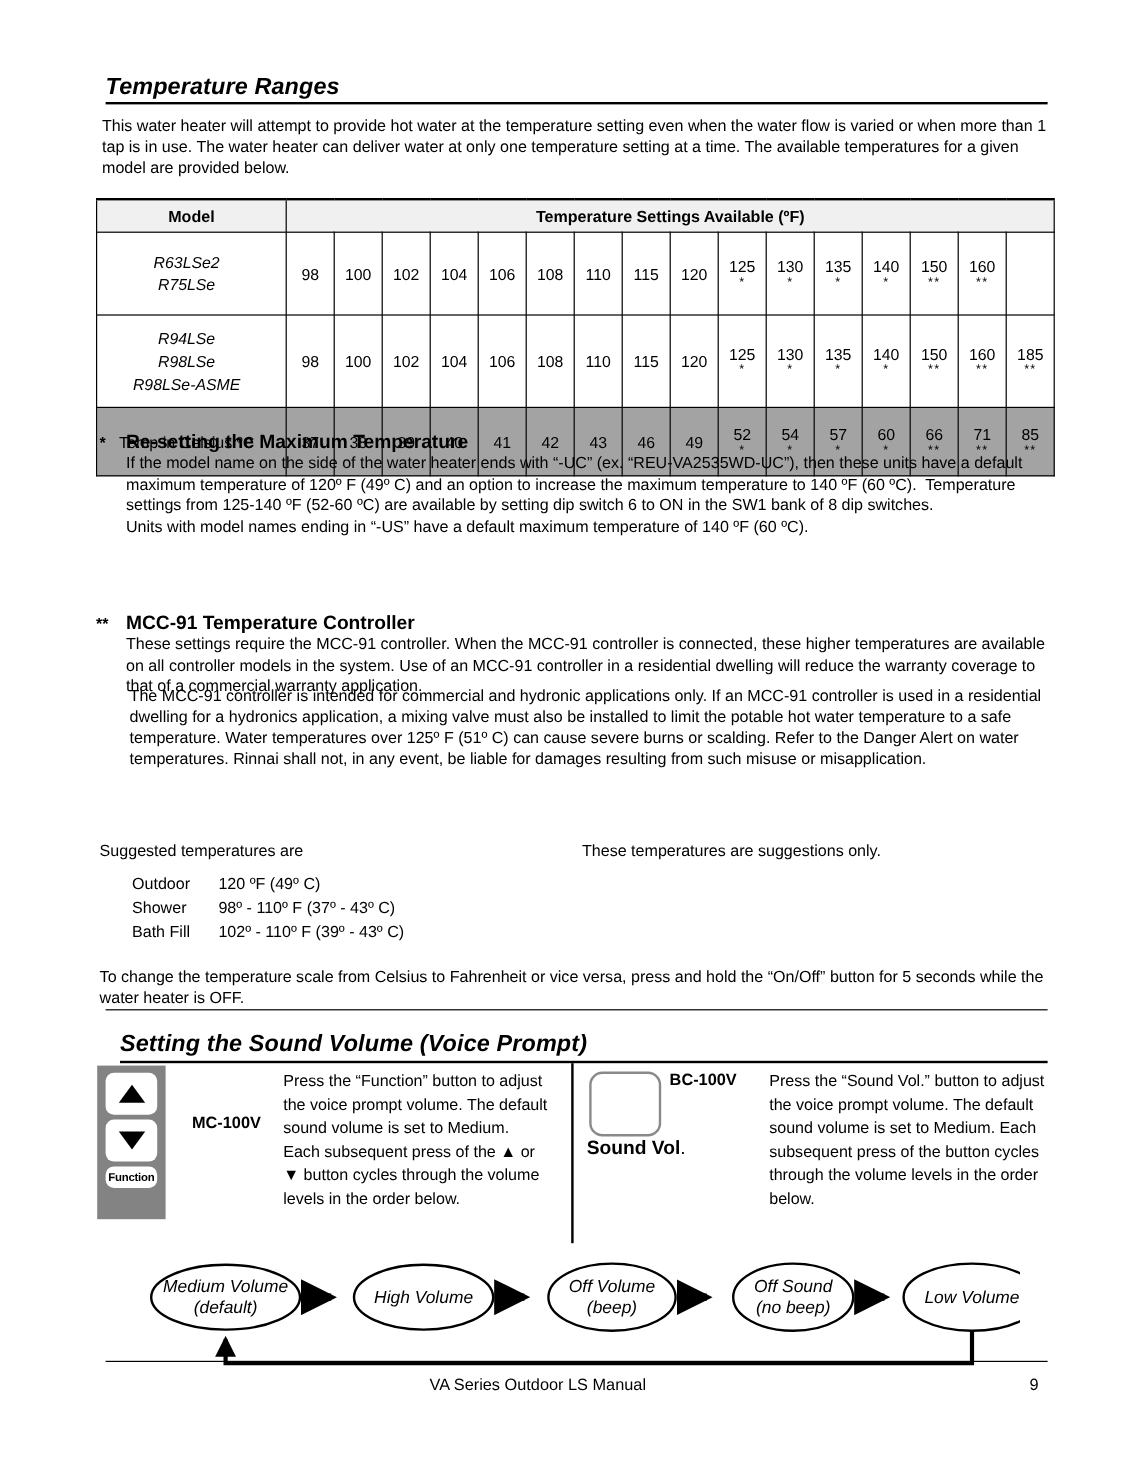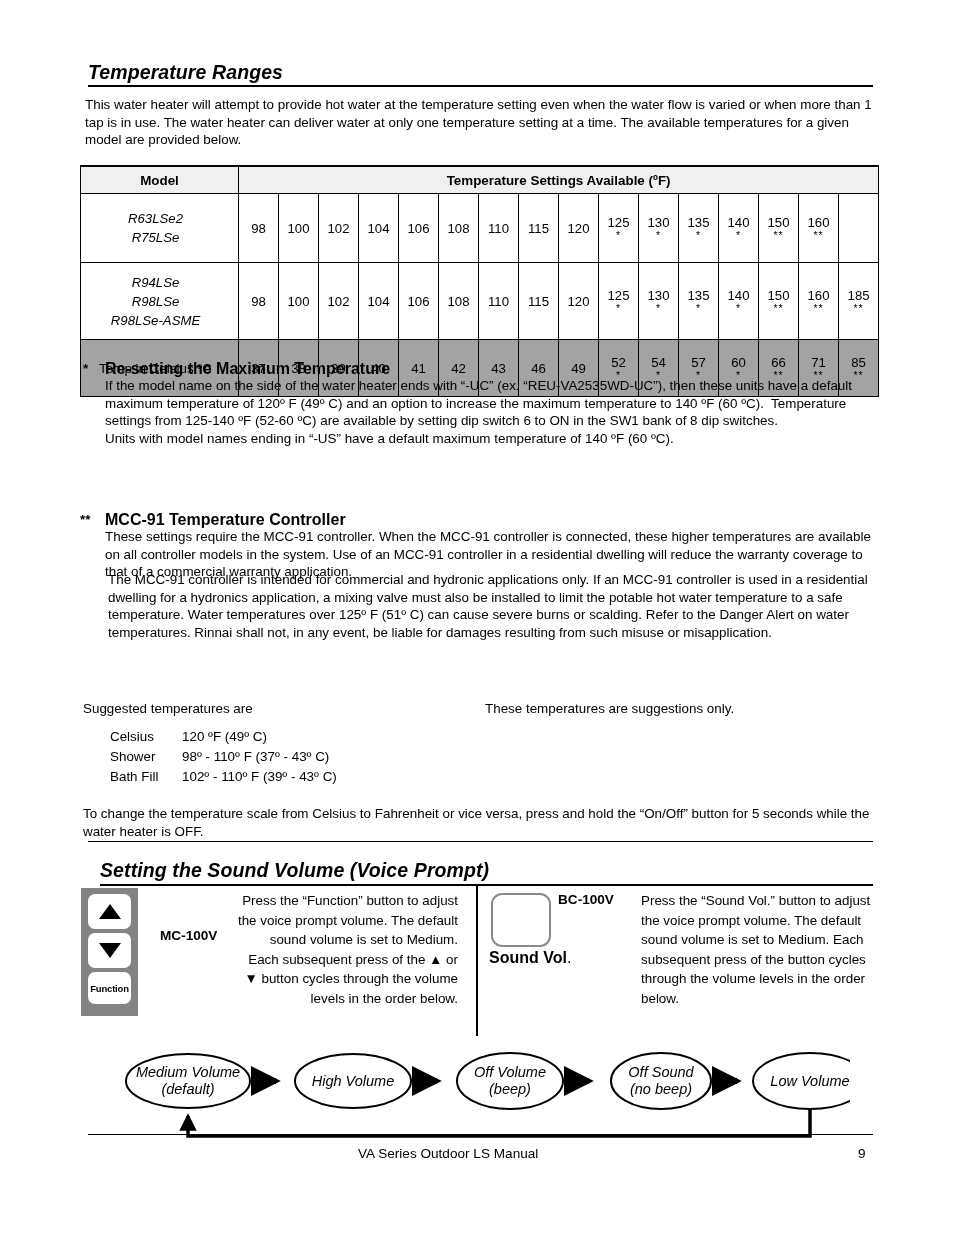--- a/index.html
+++ b/index.html
@@ -176,21 +176,21 @@
     left: 7px;
     width: 43px;
     background: #ffffff;
     border-radius: 7px;
     display: flex;
     align-items: center;
     justify-content: center;
   }
   #mc-btn-up   { top: 6px;  height: 35px; }
   #mc-btn-down { top: 45px; height: 35px; }
-  #mc-btn-fn   { top: 84px; height: 32px; }
+  #mc-btn-fn   { top: 84px; height: 18px; }
   .tri-up {
     width: 0; height: 0;
     border-left: 11px solid transparent;
     border-right: 11px solid transparent;
     border-bottom: 15px solid #000;
   }
   .tri-down {
     width: 0; height: 0;
     border-left: 11px solid transparent;
     border-right: 11px solid transparent;
@@ -209,21 +209,21 @@
     white-space: nowrap;
   }
   #mc-label { left: 160px; top: 928px; }
   #bc-label { left: 558px; top: 892px; }
 
   .vol-text {
     position: absolute;
     font-size: 13.4px;
     line-height: 19.5px;
   }
-  #mc-text { left: 236px; top: 891px; width: 222px; text-align: right; }
+  #mc-text { left: 236px; top: 891px; width: 222px; }
   #bc-text { left: 641px; top: 891px; width: 232px; }
 
   
   #bc-graphic {
     position: absolute;
     left: 491px;
     top: 893px;
     width: 110px;
     height: 75px;
   }
@@ -623,21 +623,21 @@
   <div class="fn-marker" id="fn2-marker">**</div>
   <div class="fn-title" id="fn2-title">MCC-91 Temperature Controller</div>
   <div class="para" id="fn2-body">These settings require the MCC-91 controller.  When the MCC-91 controller is connected, these higher temperatures are available on all controller models in the system. Use of an MCC-91 controller in a residential dwelling will reduce the warranty coverage to that of a commercial warranty application.</div>
   <div class="para" id="fn2-body2">The MCC-91 controller is intended for commercial and hydronic applications only. If an MCC-91 controller is used in a residential dwelling for a hydronics application, a mixing valve must also be installed to limit the potable hot water temperature to a safe temperature. Water temperatures over 125º F (51º C) can cause severe burns or scalding. Refer to the Danger Alert on water temperatures. Rinnai shall not, in any event, be liable for damages resulting from such misuse or misapplication.</div>
 
   <div class="para" id="sugg-head">Suggested temperatures are</div>
   <div class="para" id="sugg-right-1">These temperatures are suggestions only.</div>
 
   <div id="sugg-list">
     <span class="row">
-      <span class="lbl">Celsius</span><span>120 ºF (49º C)</span>
+      <span class="lbl">Outdoor</span><span>120 ºF (49º C)</span>
     </span>
     <span class="row">
       <span class="lbl">Shower</span><span>98º - 110º F (37º - 43º C)</span>
     </span>
     <span class="row">
       <span class="lbl">Bath Fill</span><span>102º - 110º F (39º - 43º C)</span>
     </span>
   </div>
 
   <div class="para" id="change-scale">To change the temperature scale from Celsius to Fahrenheit or vice versa, press and hold the “On/Off” button for 5 seconds while the water heater is OFF.</div>

